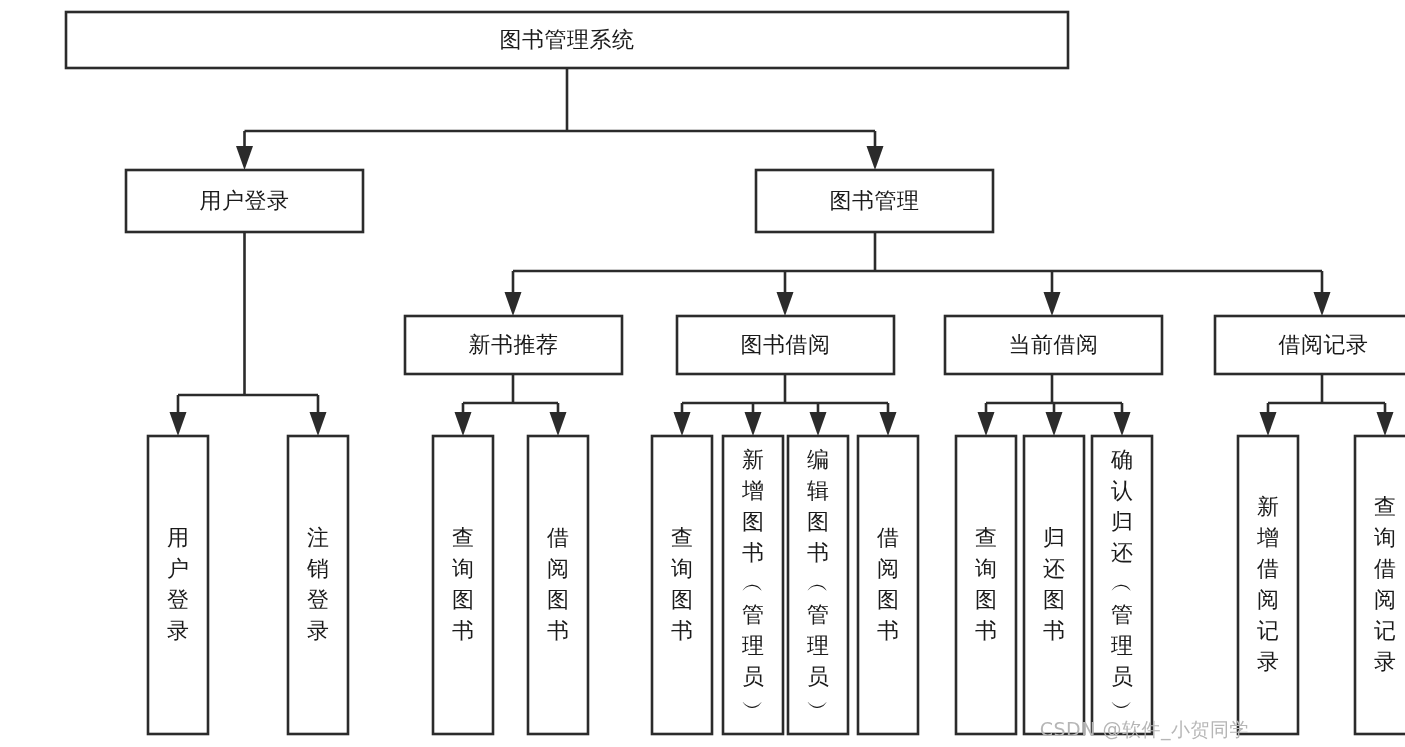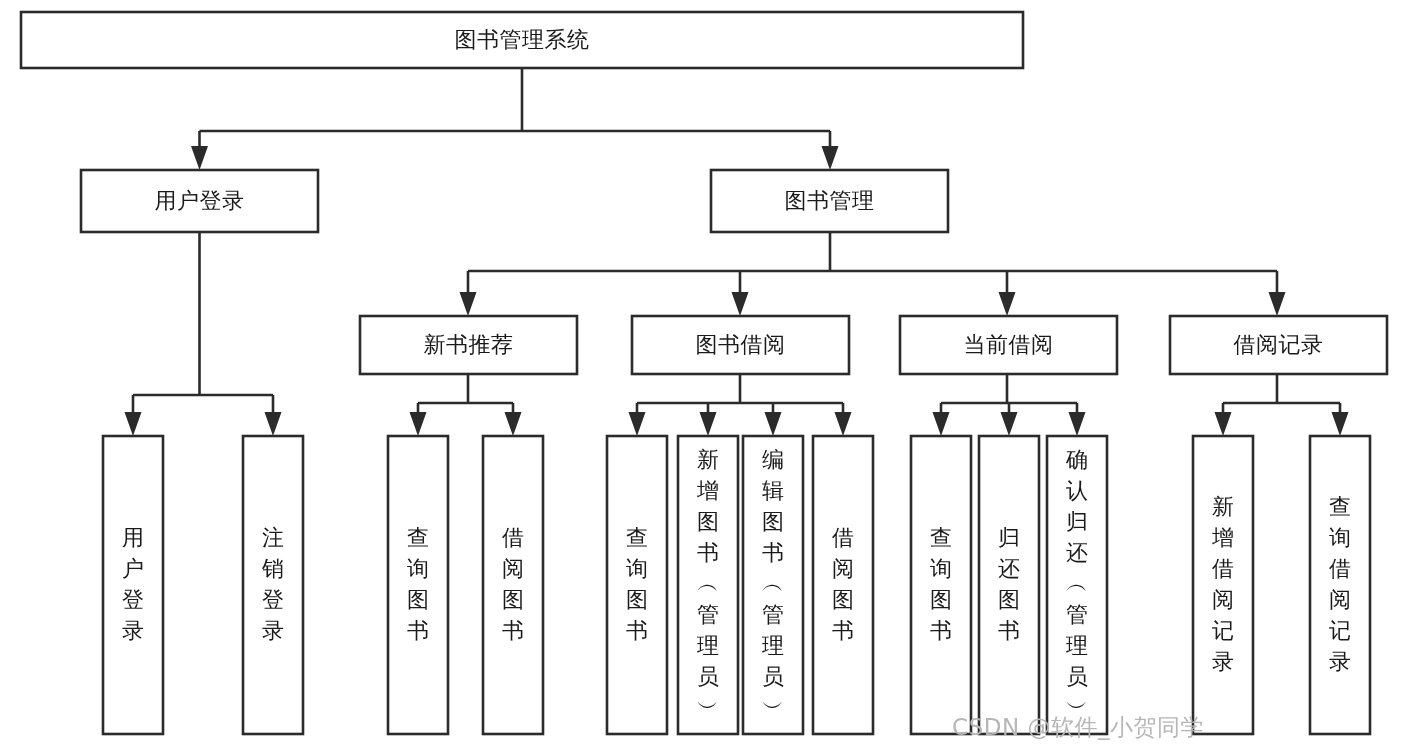--- a/index.html
+++ b/index.html
@@ -12,20 +12,21 @@
     width: 1405px;
     height: 747px;
     font-family: "DejaVu Sans", "Liberation Sans", sans-serif;
     overflow: hidden;
   }
   #diagram-root {
     position: relative;
     width: 1212px;
     height: 747px;
     background: #ffffff;
+    margin-left: 45px;
   }
   svg#tree-svg {
     position: absolute;
     left: 0;
     top: 0;
     width: 1405px;
     height: 747px;
     display: block;
   }
   .node-box {
@@ -56,21 +57,21 @@
   }
   .arrow-head {
     fill: #2b2b2b;
     stroke: none;
   }
   .watermark {
     position: absolute;
     right: 8px;
     bottom: 4px;
     font-family: "DejaVu Sans", "Liberation Sans", sans-serif;
-    font-size: 23px;
+    font-size: 19px;
     color: #b6b6b6;
     white-space: nowrap;
     user-select: none;
     letter-spacing: 0.5px;
   }
 </style>
 </head>
 <body>
 
 <div id="diagram-root">

